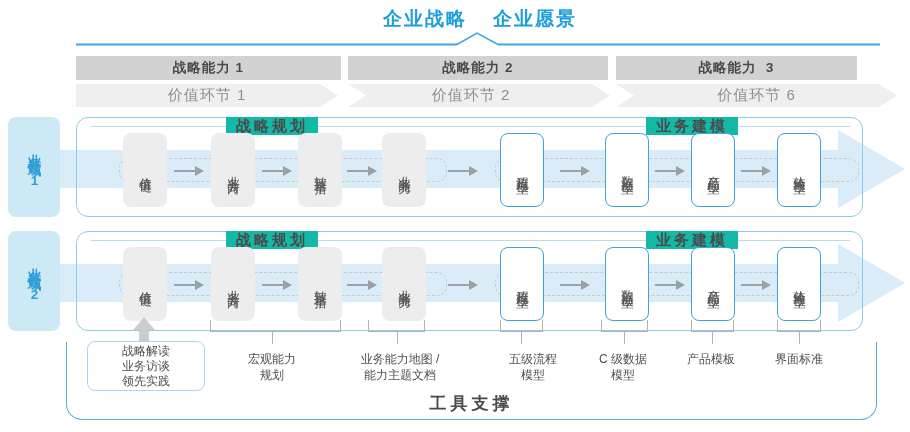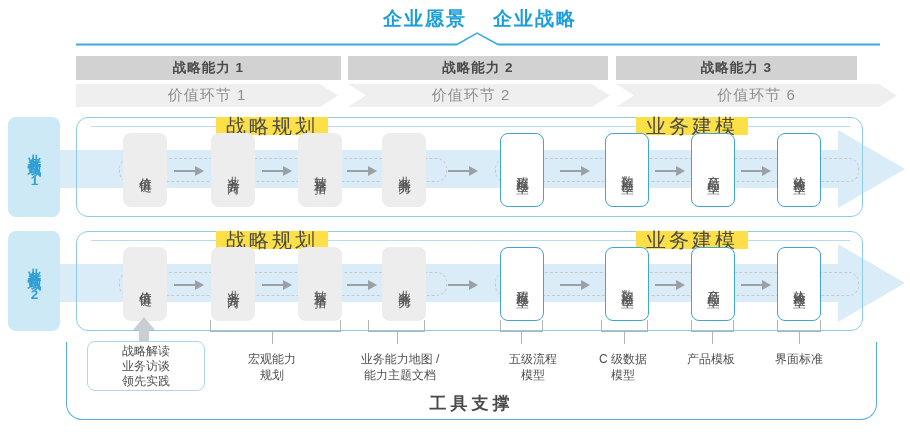--- a/index.html
+++ b/index.html
@@ -22,22 +22,22 @@
   .domain{position:absolute;left:8px;width:52px;height:100px;background:var(--domain-bg);border-radius:8px;
        display:flex;align-items:center;justify-content:center;}
   .domain .vtext{color:var(--domain-text);font-weight:bold;font-size:13.5px;letter-spacing:3px;}
   
   .band{position:absolute;left:60px;width:778px;height:38px;background:var(--arrow-band);}
   .band-head{position:absolute;left:838px;width:0;height:0;border-top:39px solid transparent;
        border-bottom:39px solid transparent;border-left:67px solid var(--arrow-band);}
   .row{position:absolute;left:76px;width:787px;height:100px;border:1.5px solid var(--container-border);
        border-radius:12px;background:transparent;box-sizing:border-box;}
   .sec-line{position:absolute;top:8px;left:14px;width:759px;height:0;border-top:1px solid var(--header-line);}
-  .sec-header{position:absolute;top:-1px;transform:translateX(-50%);background:#fde047;padding:0 10px;
-       font-size:20px;font-weight:normal;color:var(--text-dark);letter-spacing:3px;line-height:18px;}
+  .sec-header{position:absolute;top:-1px;transform:translateX(-50%);background:#14b8a6;padding:0 10px;
+       font-size:15px;font-weight:bold;color:var(--text-dark);letter-spacing:3px;line-height:18px;}
   .dash-rect{position:absolute;top:40px;height:24px;border:1px dashed var(--dash-gray);border-radius:10px;box-sizing:border-box;}
   .fbox{position:absolute;top:15px;width:44px;height:74px;border-radius:8px;display:flex;align-items:center;
        justify-content:center;box-sizing:border-box;background:var(--box-gray);}
   .fbox.outlined{background:#fff;border:1.5px solid var(--outlined-border);}
   .vtext{writing-mode:vertical-rl;text-orientation:upright;letter-spacing:2px;font-size:12.5px;color:#555;}
   .sarrow{position:absolute;top:48px;width:30px;height:10px;}
   .sarrow .shaft{position:absolute;left:0;top:4px;width:21px;height:2px;background:var(--arrow-gray);}
   .sarrow .tip{position:absolute;left:21px;top:0;width:0;height:0;border-top:5px solid transparent;
        border-bottom:5px solid transparent;border-left:9px solid var(--arrow-gray);}
   
@@ -65,28 +65,28 @@
   <svg class="overlay" width="910" height="432">
     <line class="topline" x1="76" y1="44.5" x2="457" y2="44.5"></line>
     <line class="topline" x1="498" y1="44.5" x2="880" y2="44.5"></line>
     <polyline class="caret" points="457,44.5 477,33 498,44.5"></polyline>
     <polygon class="chev" points="76,84 320,84 338,95.5 320,107 76,107"></polygon>
     <polygon class="chev" points="348,84 592,84 610,95.5 592,107 348,107 366,95.5"></polygon>
     <polygon class="chev" points="616,84 879,84 897,95.5 879,107 616,107 634,95.5"></polygon>
   </svg>
 
   <div class="title-row">
+    <span>企业战略</span>
     <span>企业愿景</span>
-    <span>企业战略</span>
   </div>
 
   <div id="bars">
       <div class="bar" style="left: 76px; width: 265px;">战略能力 1</div>
       <div class="bar" style="left: 348px; width: 260px;">战略能力 2</div>
-      <div class="bar" style="left: 616px; width: 241px;">战略能力 3</div>
+      <div class="bar" style="left: 616px; width: 241px; font-family: Liberation Mono, monospace;">战略能力 3</div>
     </div>
   <div id="chevlabels">
       <div class="chev-label" style="left: 76px; width: 262px;">价值环节 1</div>
       <div class="chev-label" style="left: 340px; width: 262px;">价值环节 2</div>
       <div class="chev-label" style="left: 616px; width: 281px;">价值环节 6</div>
     </div>
   <div id="rows">
       <div class="band" style="top: 150px;"></div>
       <div class="band-head" style="top: 130px;"></div>
       <div class="row" style="top: 117px;">

